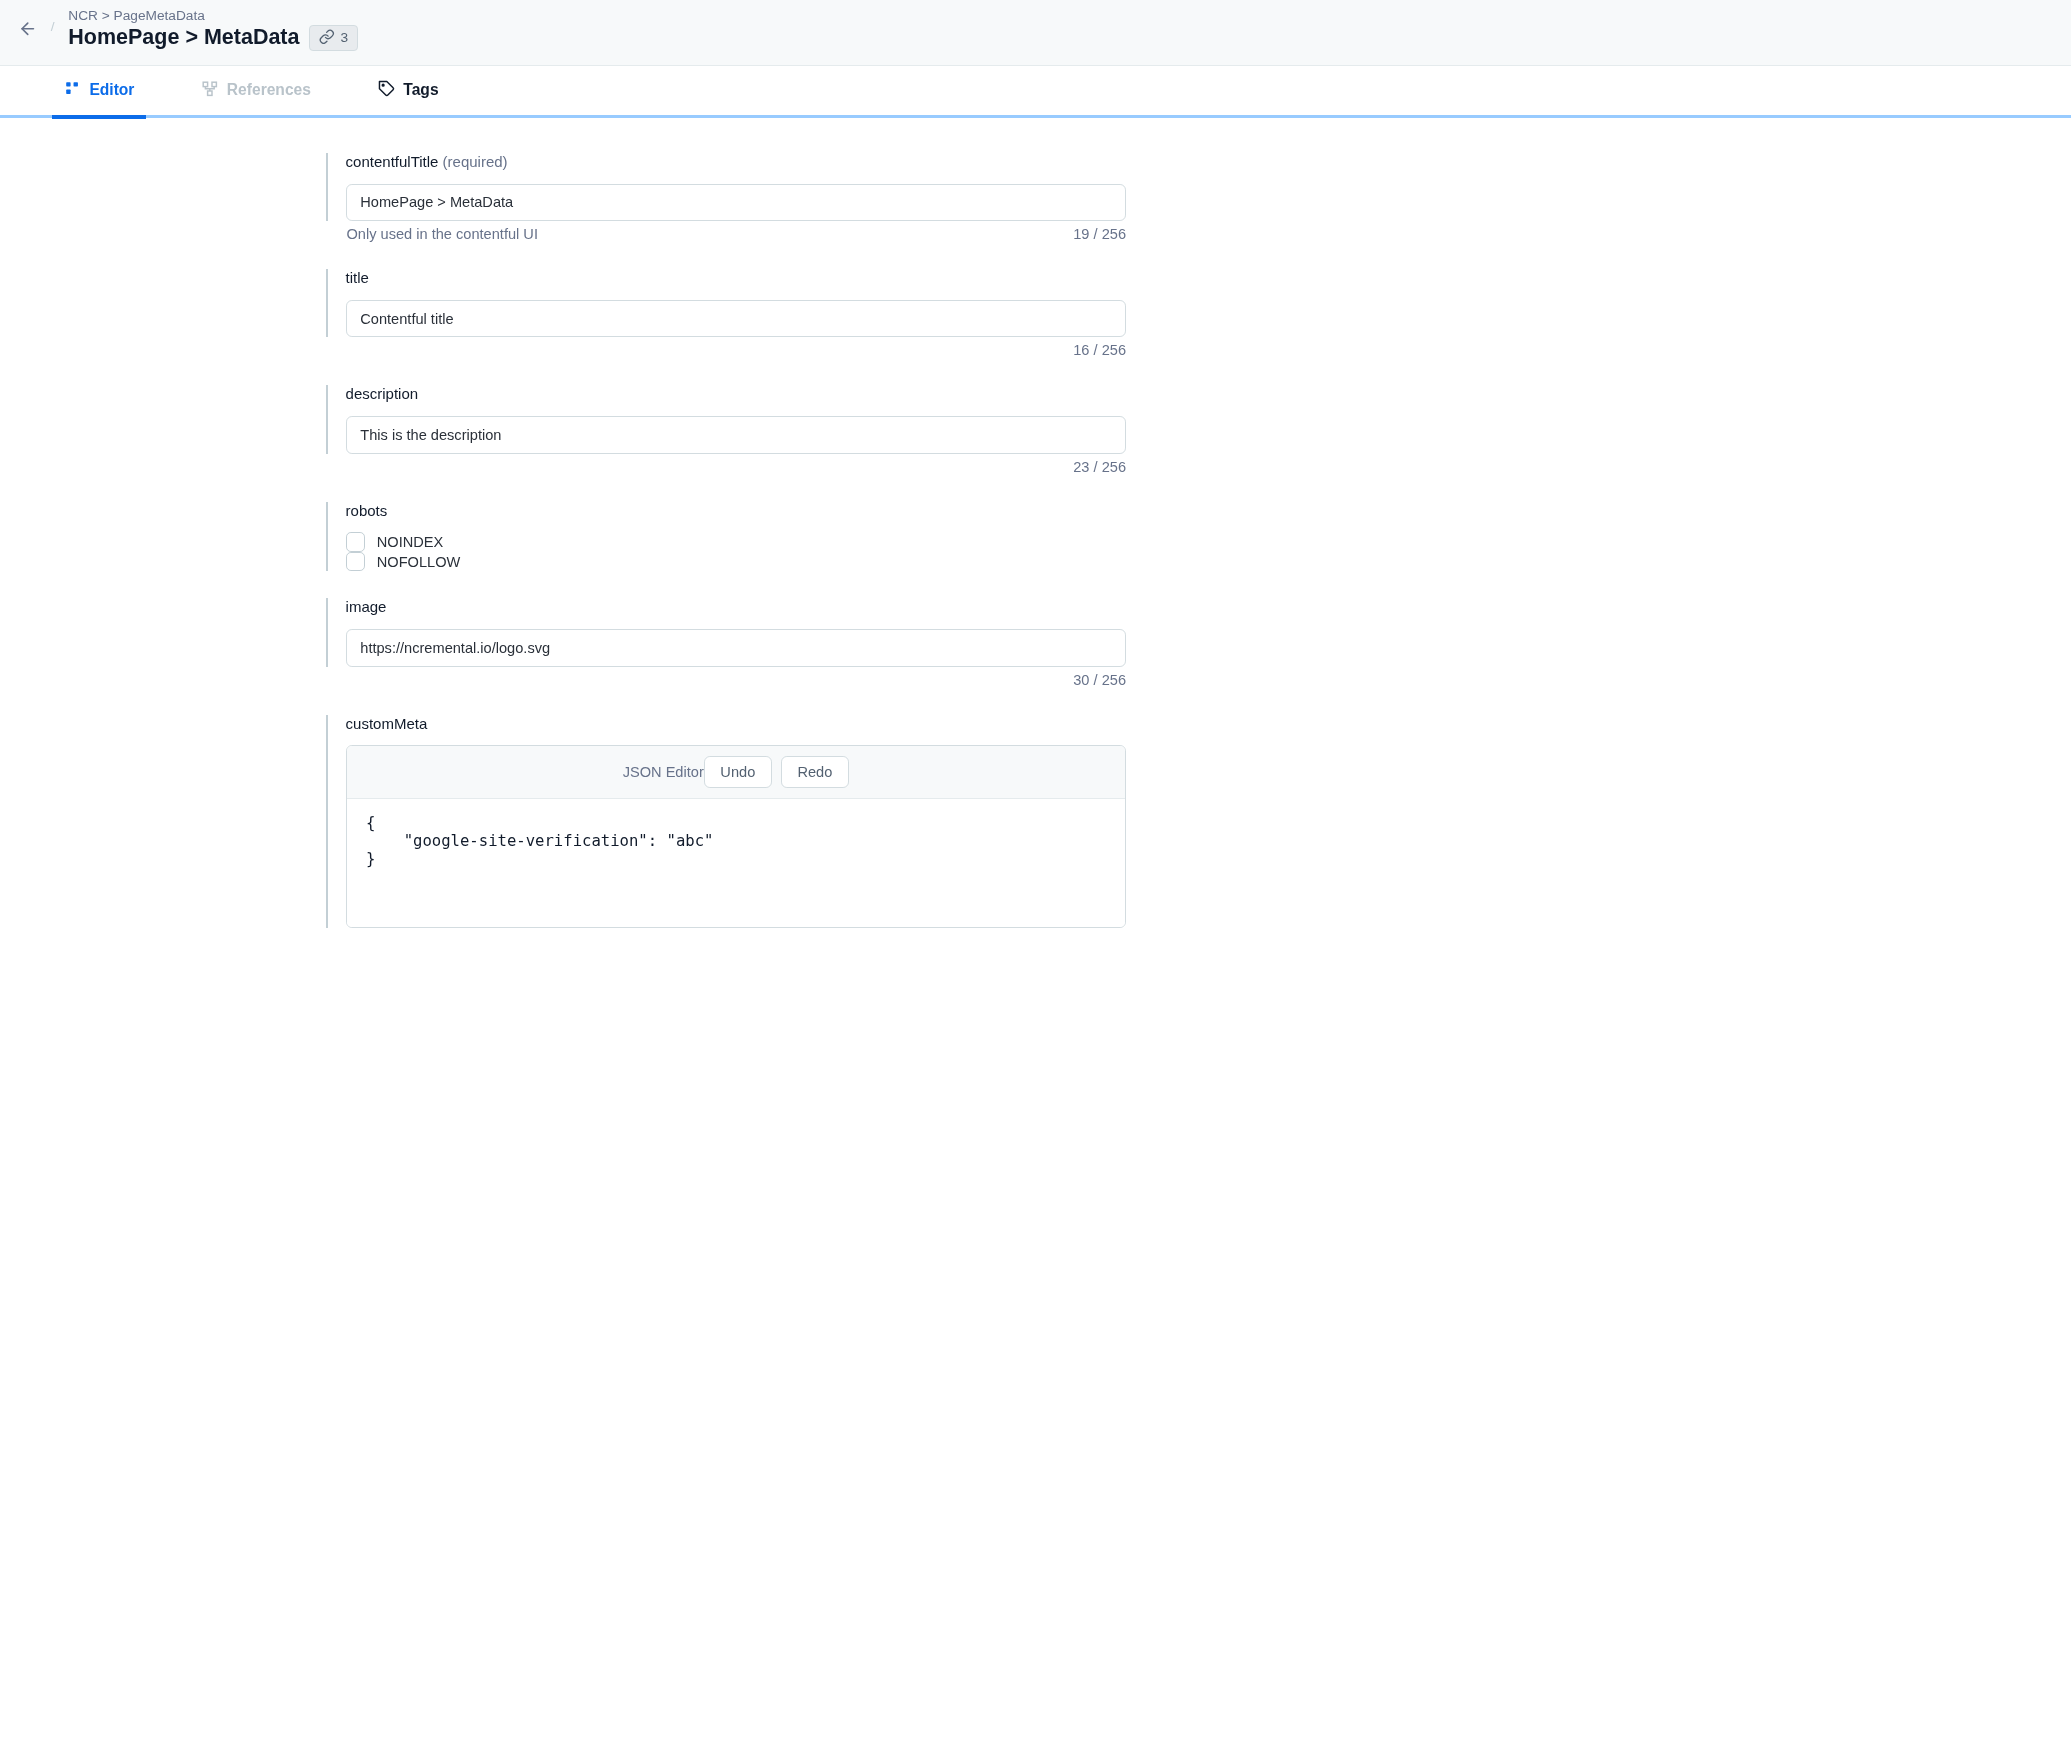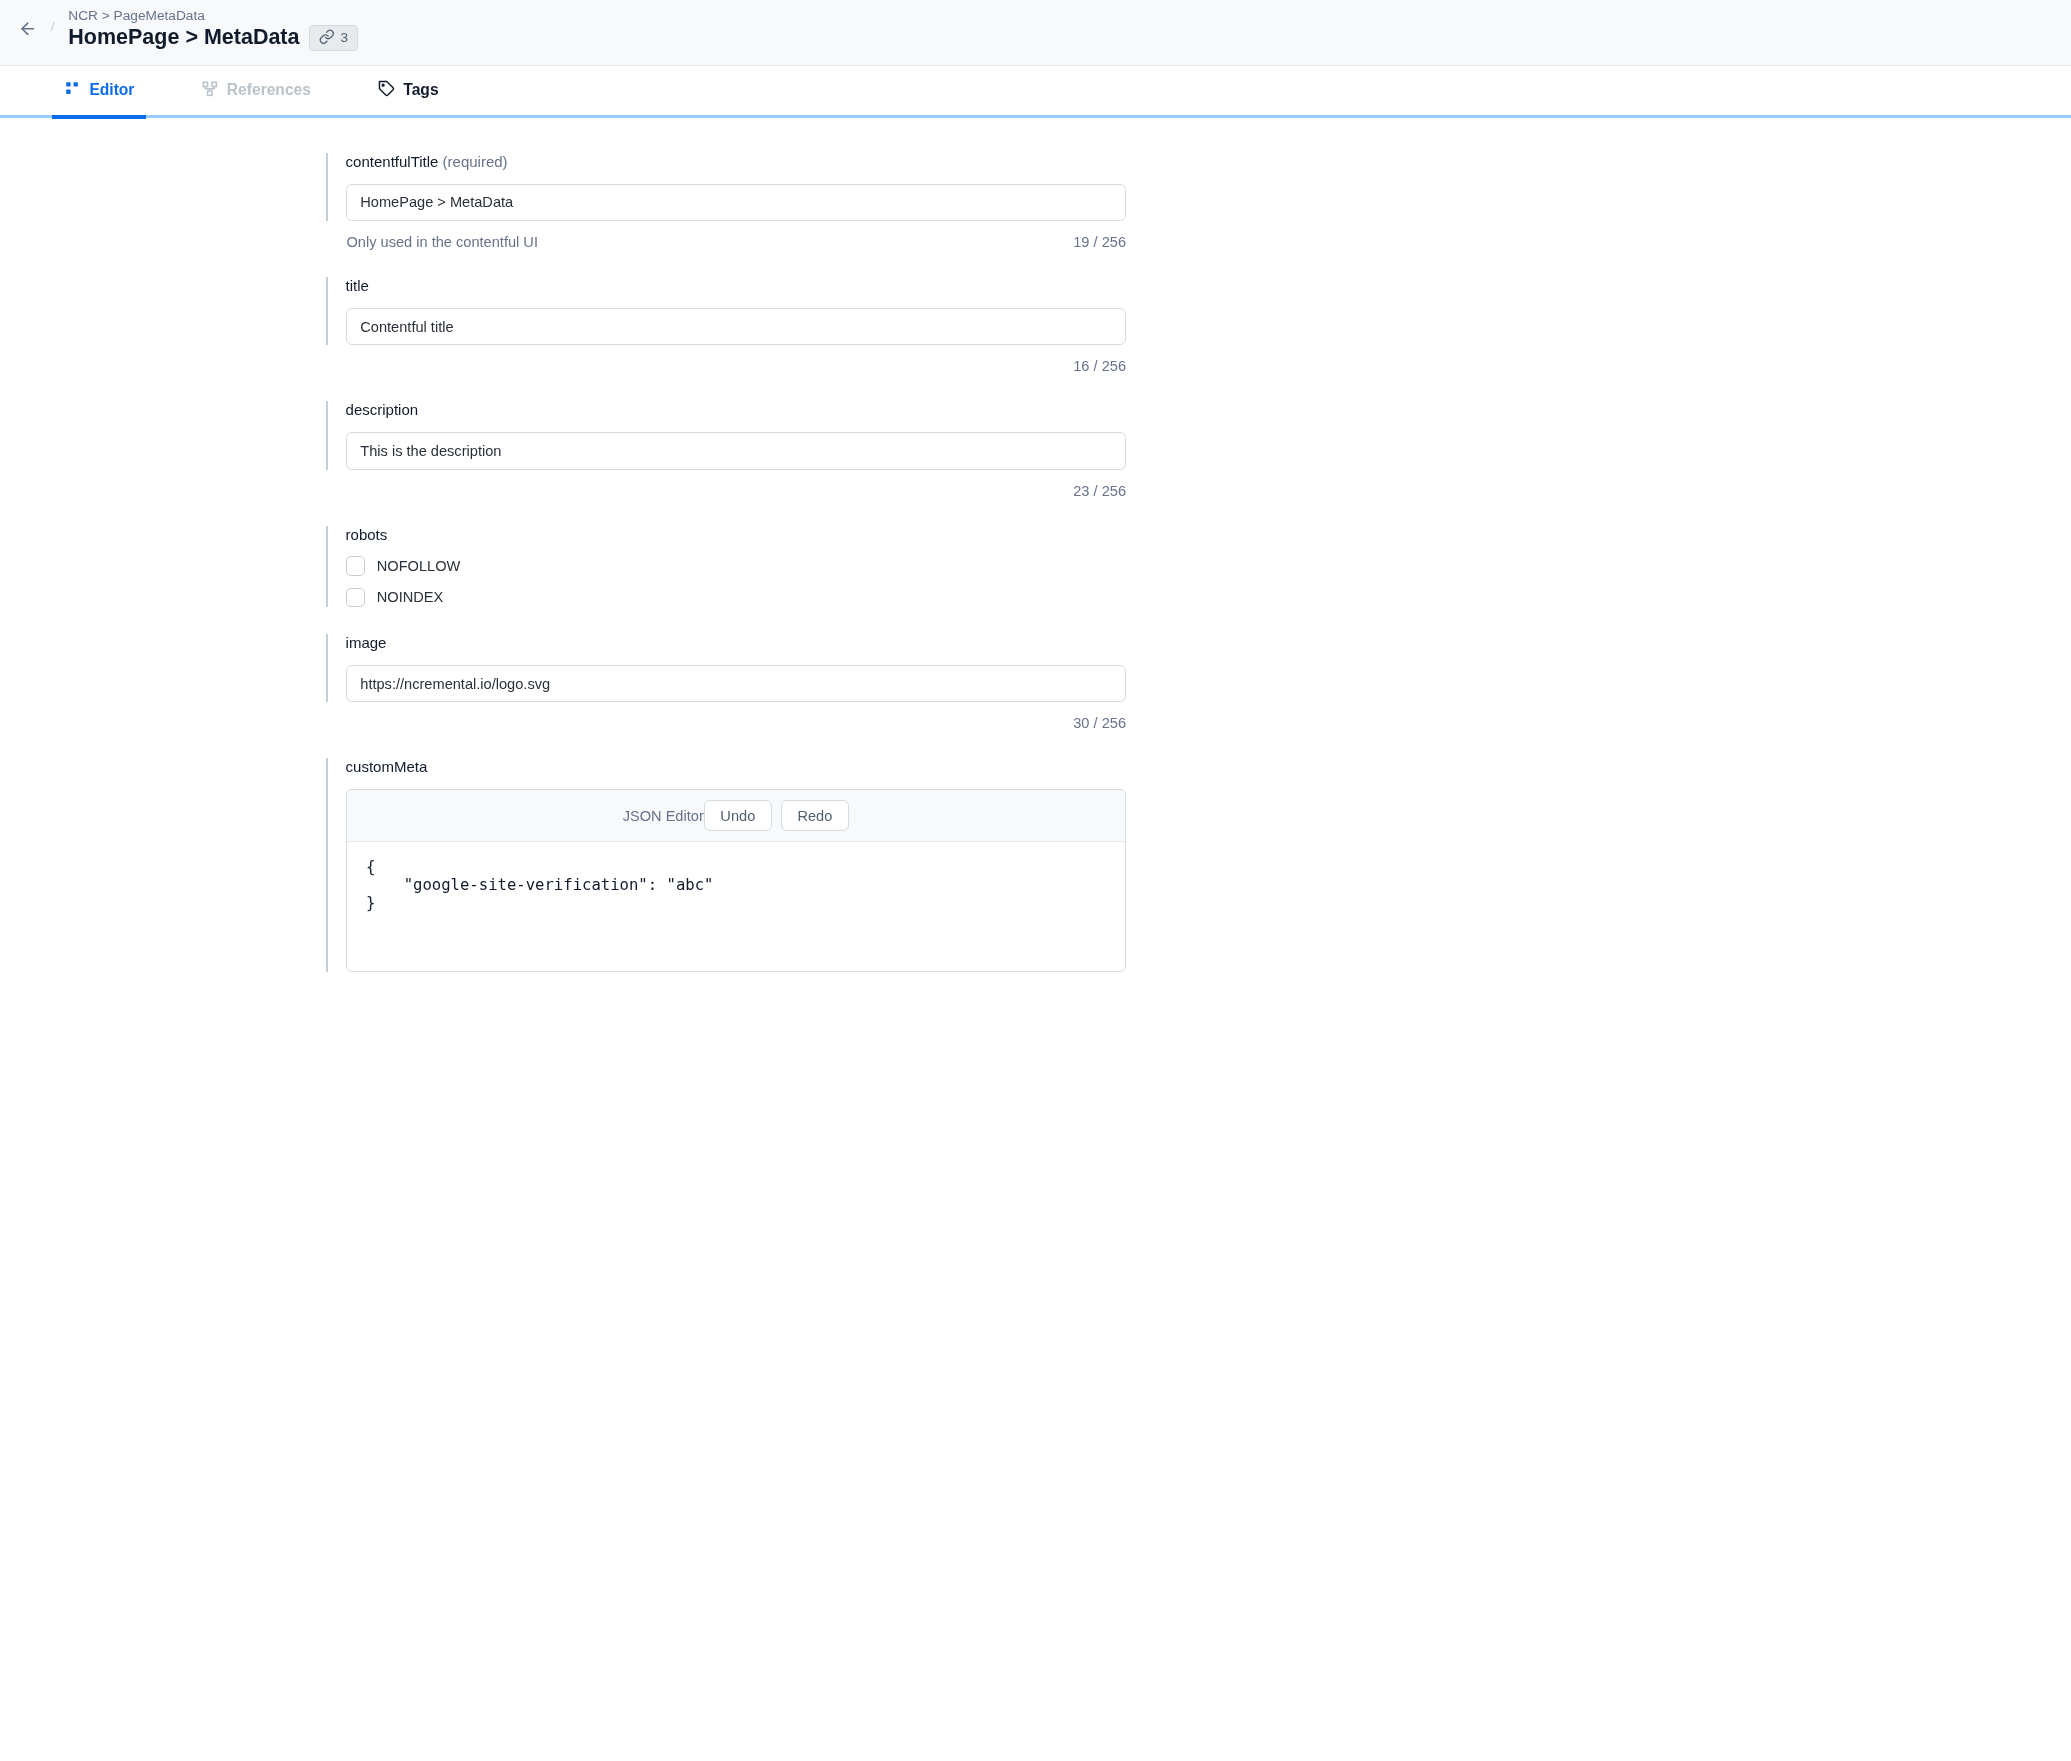--- a/index.html
+++ b/index.html
@@ -64,21 +64,21 @@
     font-size:15px; color:#111b2b; margin-bottom:13.7px;
   }
   .req { color:#67728a; }
   .text-input {
     width:100%; font-size:14.6px; color:#2a3039;
     border:1px solid #d3dce0; border-radius:5.9px;
     padding:9.8px 13.7px; background:#fff;
   }
   .helper-row {
     display:flex; justify-content:space-between; align-items:center;
-    margin-top:13px; padding-left:20.5px;
+    margin-top:5px; padding-left:20.5px;
     font-size:14.6px; color:#67728a;
   }
   .helper-row.right-only { justify-content:flex-end; }
 
   .checkbox-row { display:flex; align-items:center; gap:11.7px; margin-bottom:11.7px; }
   .cbox {
     width:19.5px; height:19.5px; border:1.5px solid #c3cfd5; border-radius:4.9px;
     background:#fff; cursor:pointer;
   }
   .checkbox-label { font-size:14.6px; color:#2a3039; }
@@ -199,27 +199,27 @@
       <input class="text-input" value="This is the description" style="">
     </div>
     <div class="helper-row right-only">
       <span>23 / 256</span>
     </div>
   </div>
 
   <div class="field-block">
     <div class="field-bar">
       <div class="field-label">robots</div>
+      <div class="checkbox-row" style="margin-bottom:0;">
+        <div class="cbox"></div>
+        <div class="checkbox-label">NOINDEX</div>
+      </div>
       <div class="checkbox-row">
         <div class="cbox"></div>
         <div class="checkbox-label">NOFOLLOW</div>
-      </div>
-      <div class="checkbox-row" style="margin-bottom:0;">
-        <div class="cbox"></div>
-        <div class="checkbox-label">NOINDEX</div>
       </div>
     </div>
   </div>
 
   <div class="field-block">
     <div class="field-bar">
       <div class="field-label">image</div>
       <input class="text-input" value="https://ncremental.io/logo.svg" style="">
     </div>
     <div class="helper-row right-only">

